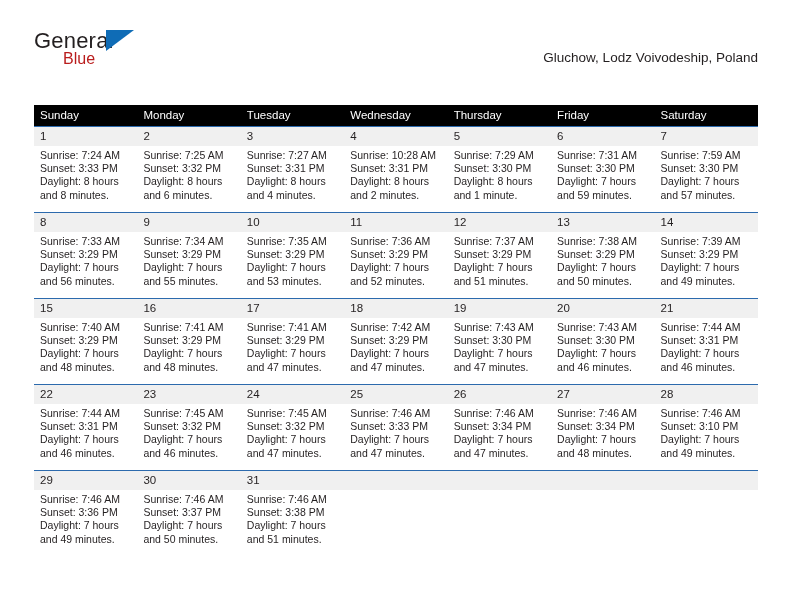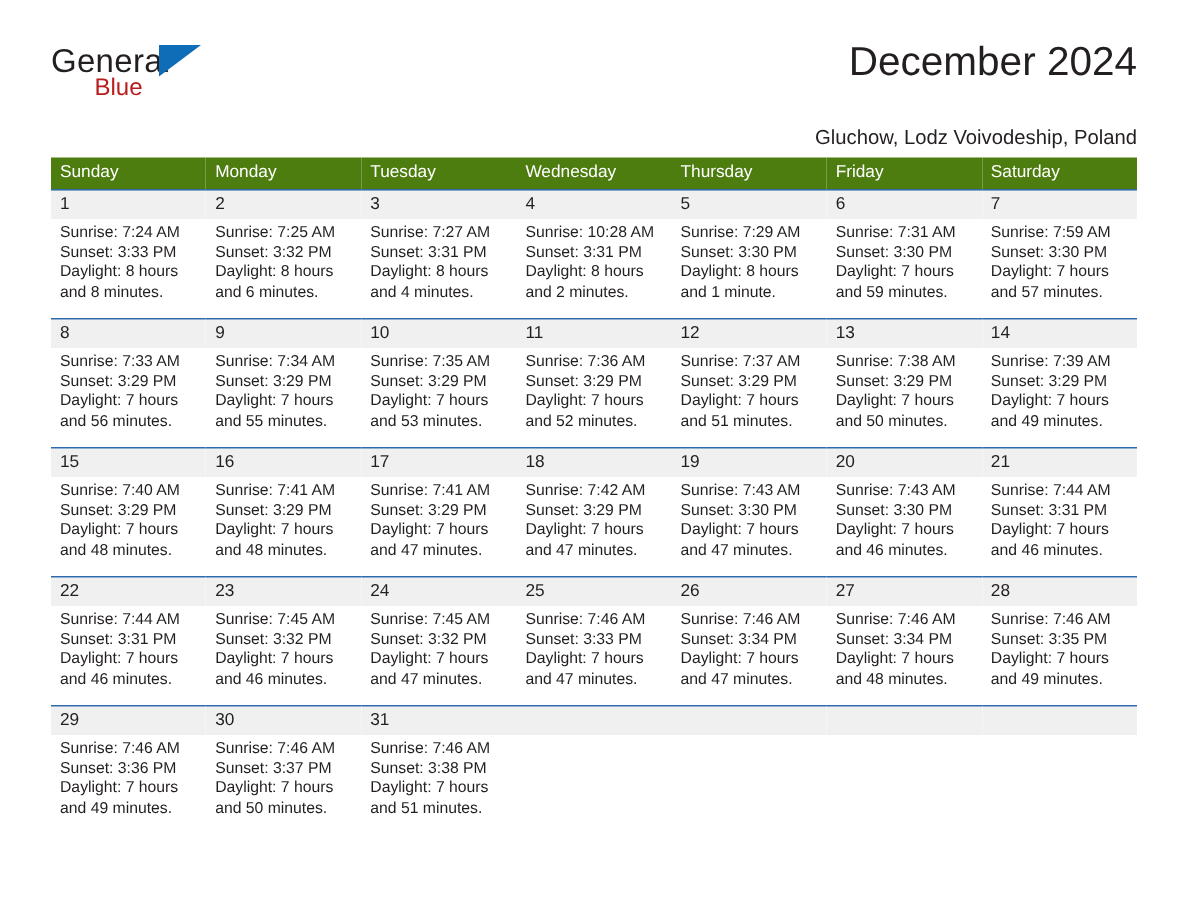--- a/index.html
+++ b/index.html
@@ -88,21 +88,21 @@
     position: absolute;
     left: 34px;
     top: 105px;
     width: 724px;
     border-collapse: collapse;
     table-layout: fixed;
   }
   .calendar col { width: 103.43px; }
 
   thead th {
-    background: #4d7c0f;
+    background: #000000;
     color: #ffffff;
     font-size: 11.5px;
     font-weight: normal;
     text-align: left;
     padding: 4px 0 5px 6px;
     height: 12px;
     border: none;
   }
 
   tbody tr.spacer td {
@@ -151,21 +151,20 @@
 
   <div class="header">
 
     <div class="brand">
       <span class="brand-general">General</span>
       <span class="brand-triangle"></span>
       <span class="brand-blue">Blue</span>
     </div>
 
     <div class="title-block">
-      <div class="cal-title">December 2024</div>
       <div class="cal-subtitle">Gluchow, Lodz Voivodeship, Poland</div>
     </div>
 
   </div>
 
   <table class="calendar">
     <colgroup>
       <col>
         <col>
         <col>
@@ -442,21 +441,21 @@
               <div>Sunrise: 7:46 AM</div>
               <div>Sunset: 3:34 PM</div>
               <div>Daylight: 7 hours</div>
               <div>and 48 minutes.</div>
             </div>
           </td>
           <td>
             <div class="daynum">28</div>
             <div class="details">
               <div>Sunrise: 7:46 AM</div>
-              <div>Sunset: 3:35 PM</div>
+              <div>Sunset: 3:10 PM</div>
               <div>Daylight: 7 hours</div>
               <div>and 49 minutes.</div>
             </div>
           </td>
         </tr>
         <tr class="spacer">
           <td colspan="7"></td>
         </tr>
         <tr class="week">
           <td>

